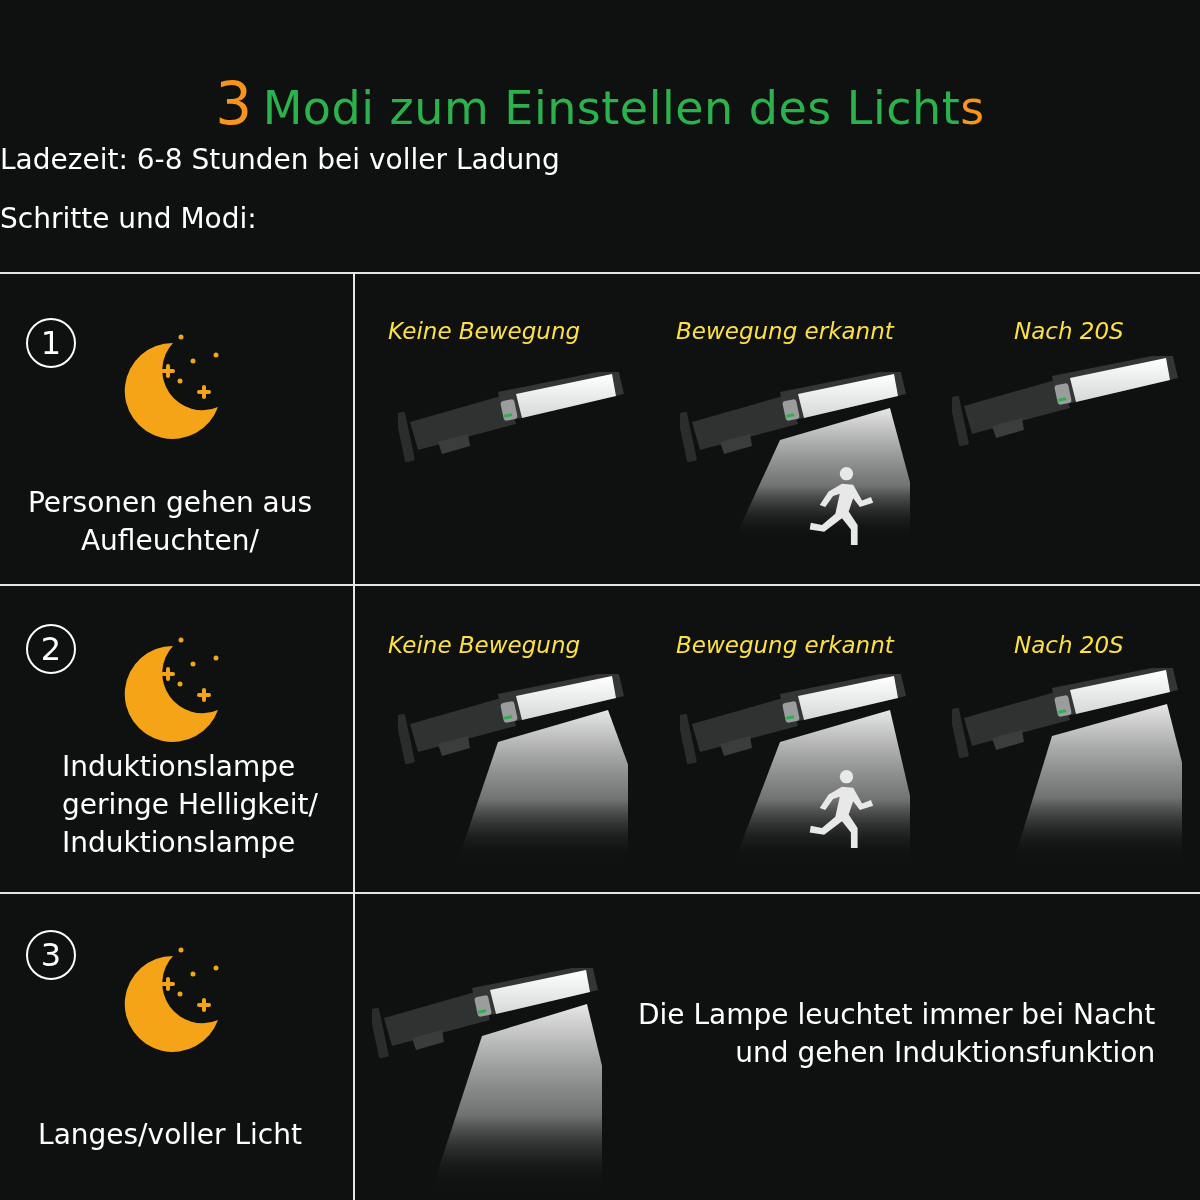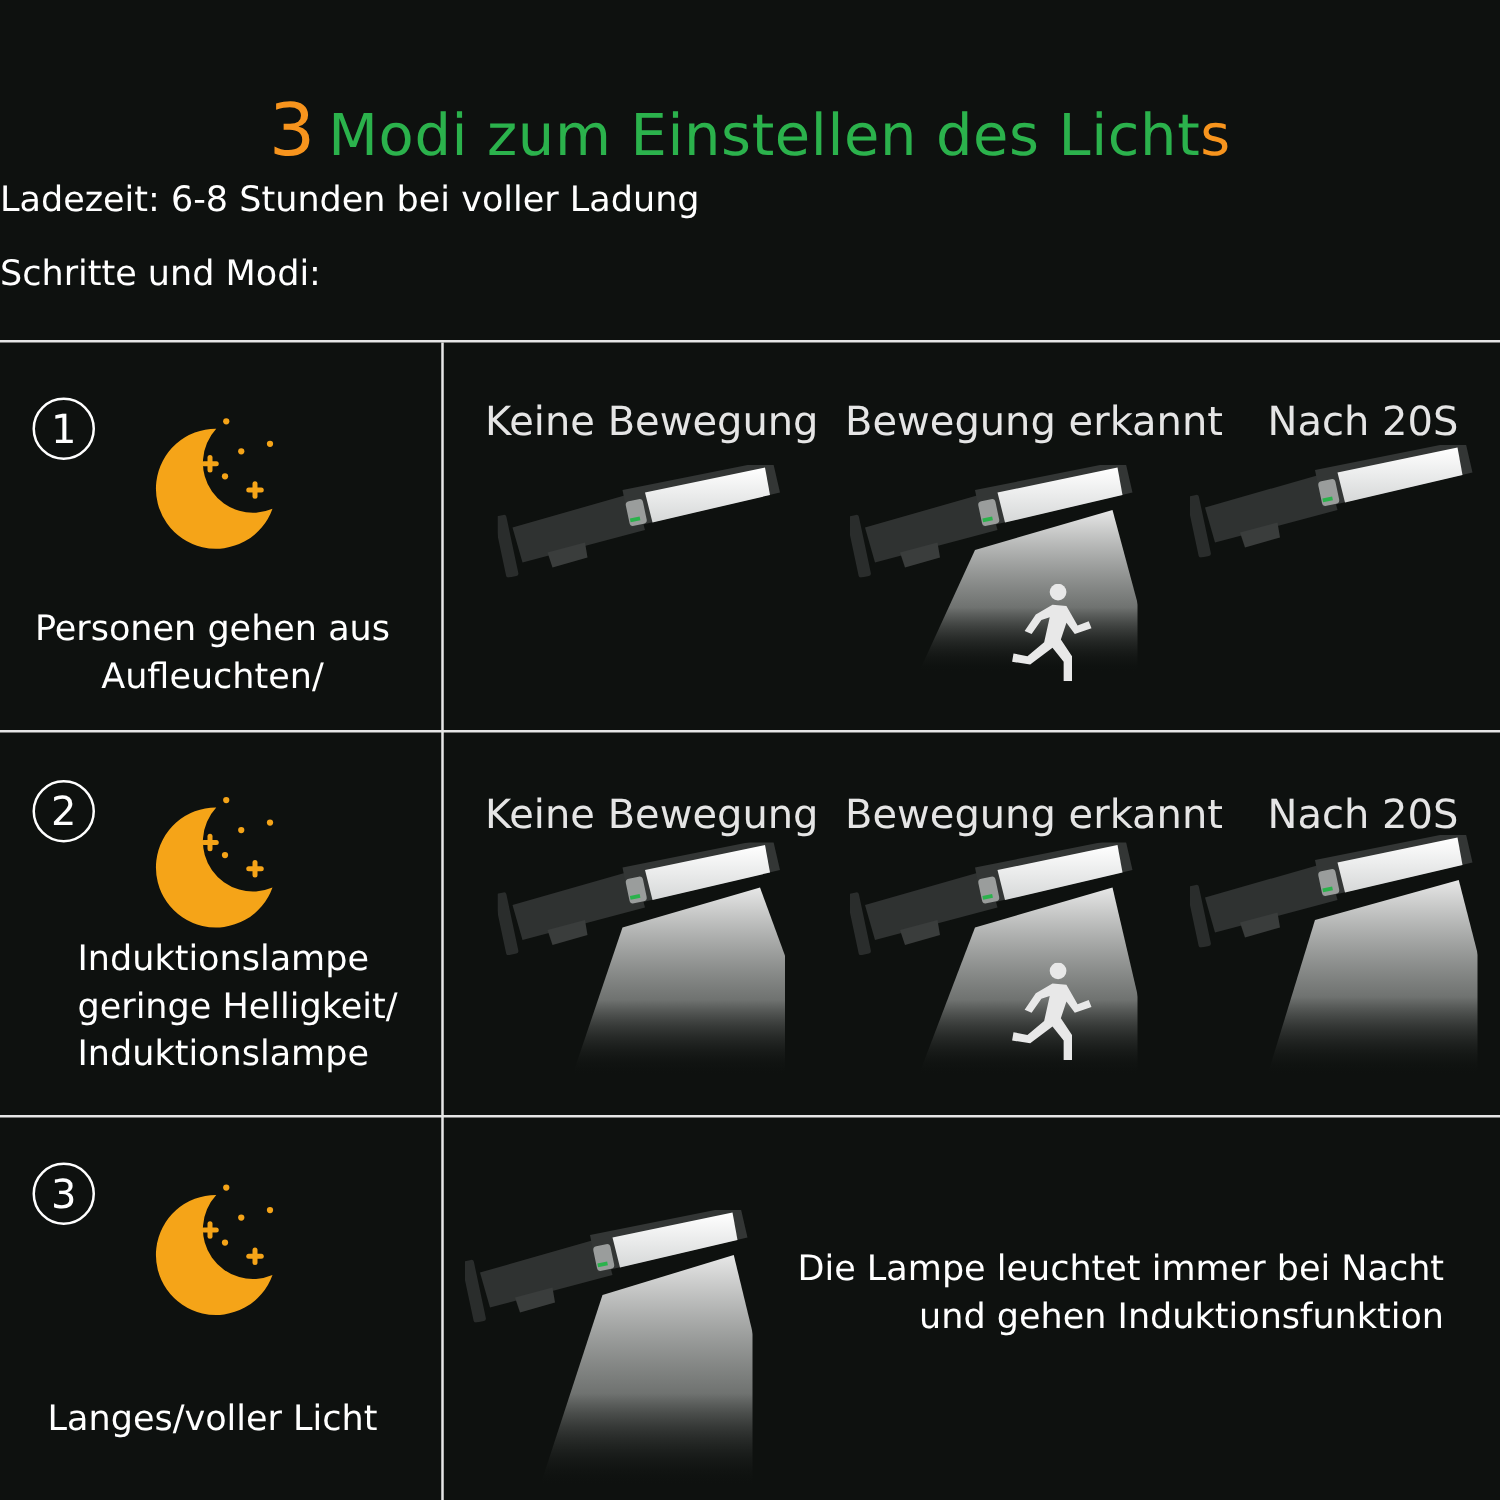--- a/index.html
+++ b/index.html
@@ -8,21 +8,21 @@
   .title .num{color:#f7941d;font-size:58px;margin-right:10px;}
   .title .green{color:#2bb24c;}
   .title .orange{color:#f7941d;}
   .subtitle{position:absolute;left:0;width:1086px;text-align:left;font-size:28px;color:#fff;}
   .hline{position:absolute;left:0;width:1200px;height:2px;background:#e6e6e6;}
   .vline{position:absolute;left:353px;width:2px;background:#e6e6e6;}
   .circle-num{position:absolute;width:50px;height:50px;border:2px solid #fff;border-radius:50%;box-sizing:border-box;text-align:center;line-height:46px;font-size:32px;color:#fff;}
   .moon{position:absolute;width:110px;height:110px;}
   .mode-label{position:absolute;text-align:center;font-size:28px;line-height:38px;color:#fff;}
   .mode-label.left{text-align:left;}
-  .col-label{position:absolute;font-size:32px;color:#e5e5e5;white-space:nowrap;}
+  .col-label{position:absolute;font-size:23px;color:#fde047;white-space:nowrap;font-style:italic;}
   .lamp{position:absolute;width:230px;height:200px;}
   .desc{position:absolute;left:638px;top:996px;font-size:28px;line-height:38px;color:#fff;text-align:right;}
 </style>
 </head>
 <body>
 
 <svg width="0" height="0" style="position:absolute">
   <defs>
     <linearGradient id="beamGrad" x1="0" y1="0" x2="0" y2="1">
       <stop offset="0" stop-color="#ffffff" stop-opacity="0.9"></stop>

